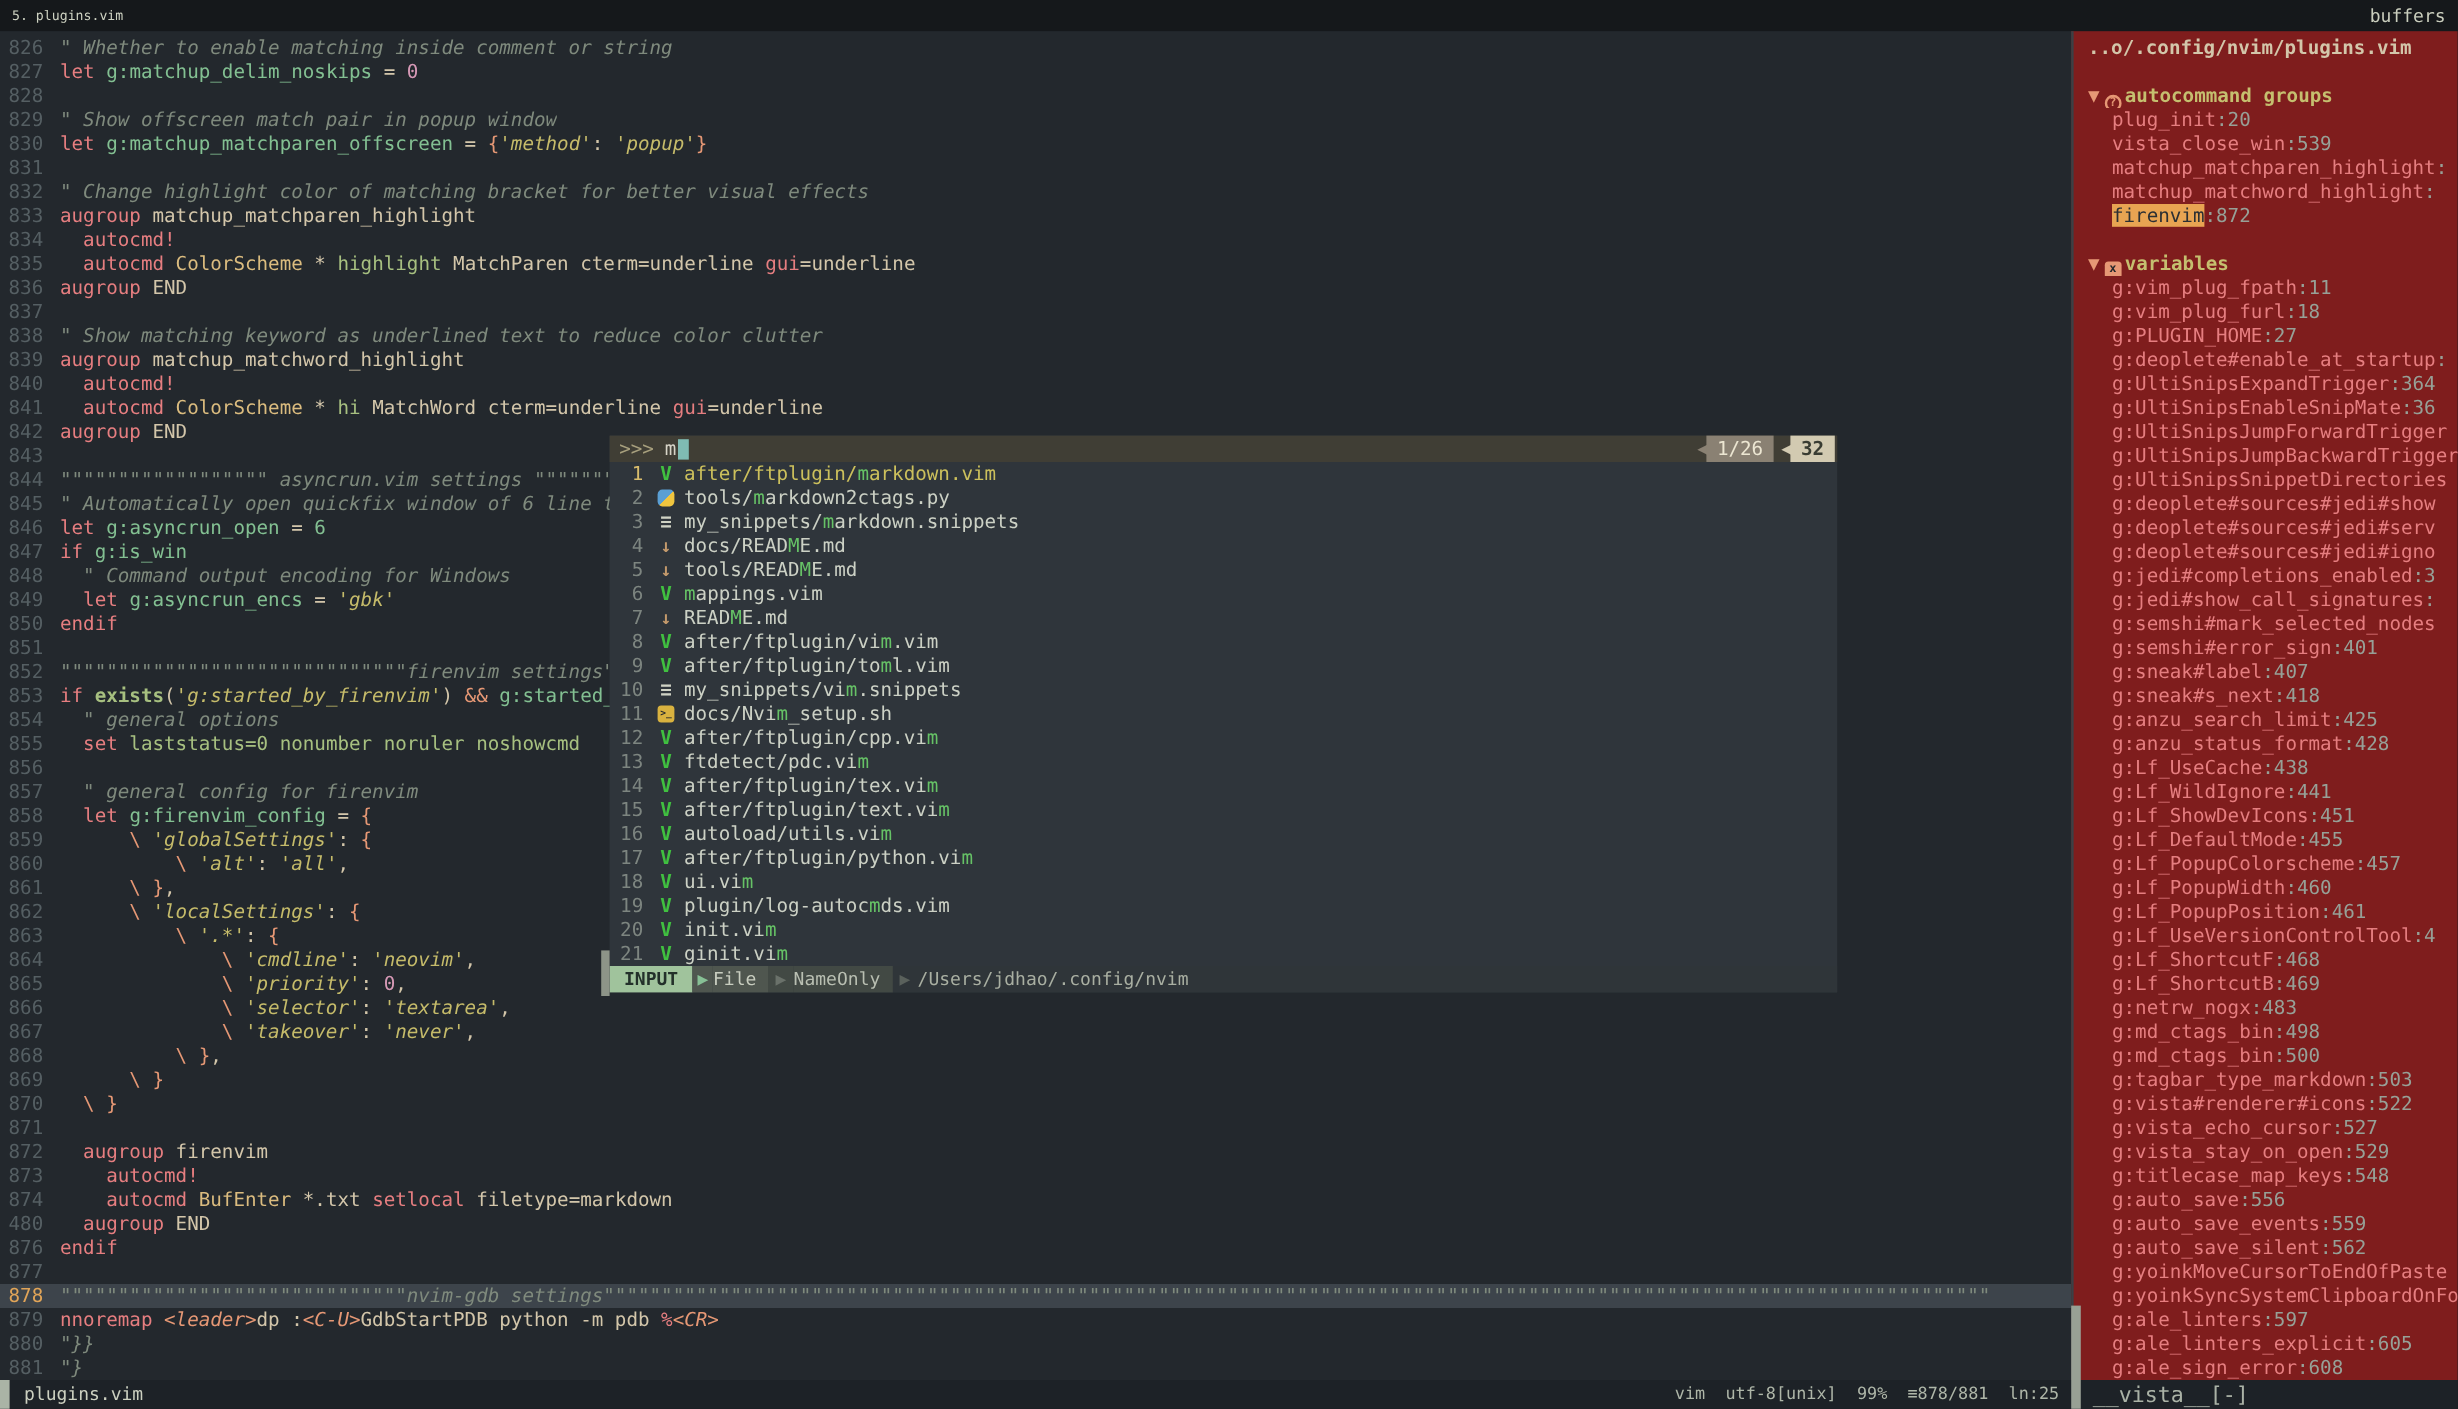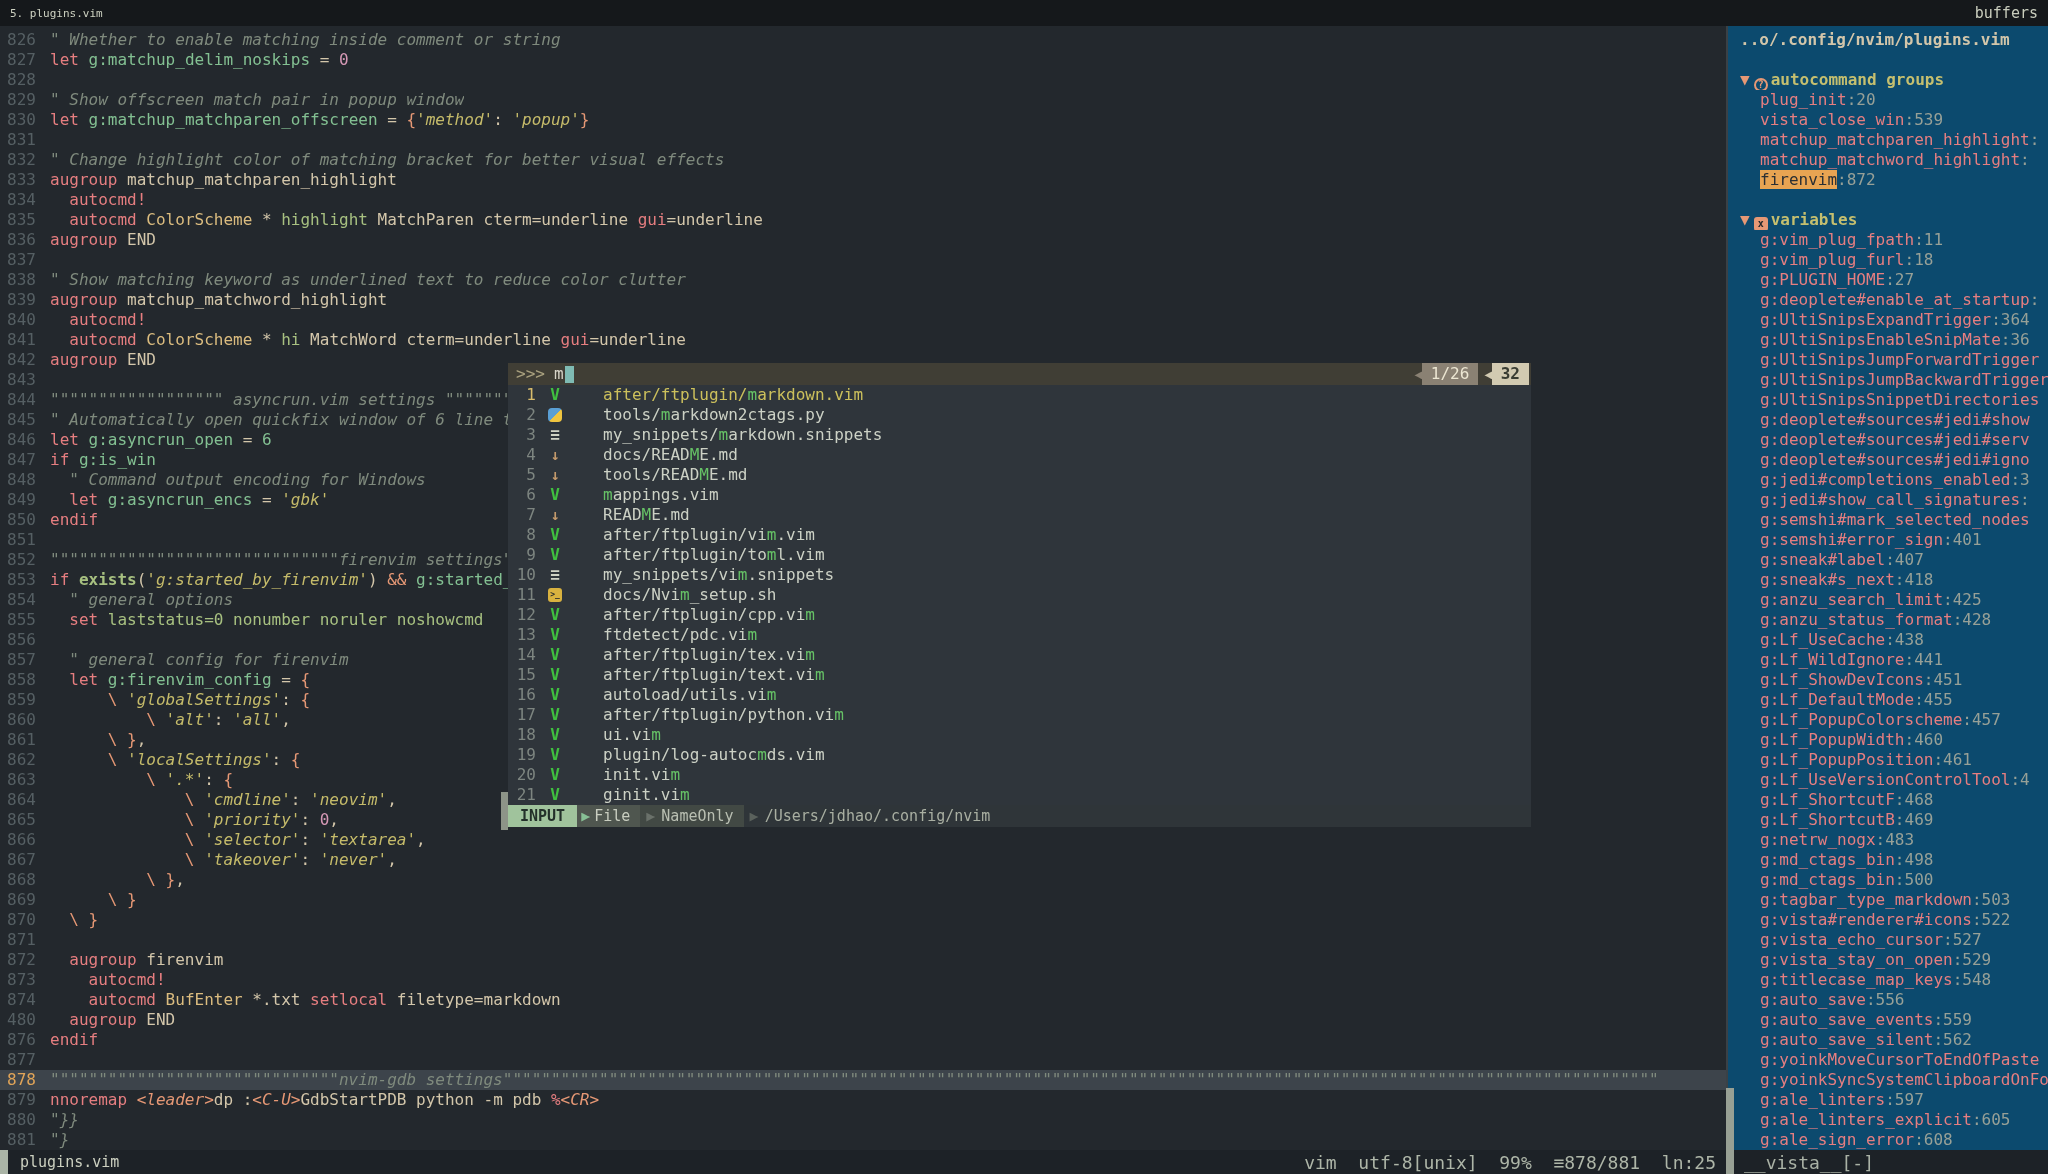--- a/index.html
+++ b/index.html
@@ -23,61 +23,61 @@
   .tk-g{color:#a7c080;}
   .tk-gb{color:#a7c080;font-weight:bold;}
   .tk-a{color:#83c092;}
   .tk-y{color:#dbbc7f;}
   .tk-s{color:#c5bb6a;font-style:italic;}
   .tk-o{color:#e69875;}
   .tk-oi{color:#e69875;font-style:italic;}
   .tk-p{color:#d699b6;}
   .tk-f{color:#d3c6aa;}
   
-  #sidebar{left:1726px;top:26px;width:322px;height:1124px;background:#0c4a6e;border-left:2px solid #3a4146;
+  #sidebar{left:1726px;top:26px;width:322px;height:1124px;background:#7f1d1d;border-left:2px solid #3a4146;
            box-sizing:border-box;overflow:hidden;padding:4px 0 0 12px;}
   .srow{height:20px;line-height:20px;white-space:nowrap;overflow:hidden;}
   .srow.title{color:#d3c6aa;font-weight:bold;}
   .srow .arrow{color:#e69875;margin-right:4px;}
   .srow .glabel{color:#c5bf6f;font-weight:bold;}
   .srow.tag{padding-left:20px;}
   .srow .tname{color:#e67e80;}
   .srow .tname.hl{background:#e8a452;color:#2b2f33;}
   .srow .tsuf{color:#97a097;}
   .icon-question{display:inline-flex;width:14px;height:14px;border:2px solid #e69875;border-radius:50%;
                  align-items:center;justify-content:center;font-size:10px;color:#e69875;font-weight:bold;
                  vertical-align:-3px;margin-right:3px;box-sizing:border-box;}
   .icon-x{display:inline-flex;width:14px;height:14px;background:#e69875;border-radius:3px;align-items:center;
           justify-content:center;font-size:10px;color:#23272b;font-weight:bold;vertical-align:-2px;margin-right:3px;}
   
   #statusbar{left:0;top:1150px;width:2048px;height:24px;background:#1d2227;}
   #sb-main{position:absolute;left:0;top:0;width:1726px;height:24px;display:flex;align-items:center;}
   #sb-block{width:8px;height:24px;background:#aab4a6;flex:none;}
   #sb-file{margin-left:12px;color:#ccd0c0;font-size:15px;}
   #sb-main .spacer{flex:1;}
-  #sb-right{margin-right:10px;color:#aeb6a8;font-size:18px;white-space:pre;}
+  #sb-right{margin-right:10px;color:#aeb6a8;font-size:14px;white-space:pre;}
   #sb-vista{position:absolute;left:1726px;top:0;right:0;height:24px;display:flex;align-items:center;background:#1d2227;}
   #vista-footer{padding-left:18px;color:#aab2a6;font-size:18px;}
   
   #popup{left:508px;top:363px;width:1023px;height:464px;z-index:5;background:#2f353b;}
   #lf-prompt{height:22px;line-height:22px;background:#403e35;display:flex;align-items:center;white-space:pre;}
   #lf-arrows{color:#a8a07e;padding-left:8px;}
   #lf-query{color:#d7d4c8;margin-left:9px;}
   #lf-cursor{display:inline-block;width:9px;height:17px;background:#7fbbb3;margin-left:1px;}
   #lf-prompt .spacer{flex:1;}
   .tri{font-size:14px;}
   #tri1{color:#8a8173;margin-right:-1px;}
   .chip1{background:#8a8173;color:#ece6d2;padding:0 9px;height:22px;}
   #tri2{color:#d2cab1;margin-left:6px;margin-right:-1px;}
   .chip2{background:#d2cab1;color:#393c32;padding:0 9px;height:22px;margin-right:2px;font-weight:bold;}
   #lf-list{height:420px;overflow:hidden;}
   .lfrow{height:20px;line-height:20px;display:flex;align-items:center;white-space:pre;}
   .lfrow .num{display:inline-block;width:28px;text-align:right;color:#7d8580;margin-right:10px;flex:none;}
   .lfrow .ic{display:inline-flex;width:18px;justify-content:center;align-items:center;margin-right:6px;flex:none;}
-  .lfrow .fname{color:#ccd1c5;margin-left:33px;}
+  .lfrow .fname{color:#ccd1c5;}
   .lfrow .match{color:#66c266;}
   .lfrow.sel .num{color:#d8bc6c;}
   .lfrow.sel .fname{color:#ccc05c;}
   .ic-vim{color:#40c040;font-weight:900;}
   .ic-md{color:#c49a6c;font-weight:900;font-size:15px;}
   .ic-snip{color:#d0d3c5;font-weight:bold;}
   .ic-py{width:14px;height:14px;border-radius:4px;background:linear-gradient(135deg,#5a9fd4 0 50%,#f0c53f 50% 100%);}
   .ic-sh{width:14px;height:14px;border-radius:3px;background:#d9b23f;display:flex;align-items:center;justify-content:center;
          font-size:8px;font-weight:bold;color:#262a2e;}
   #lf-status{height:22px;line-height:22px;background:#2f3539;display:flex;align-items:center;white-space:pre;font-size:15px;text-align:center;}

